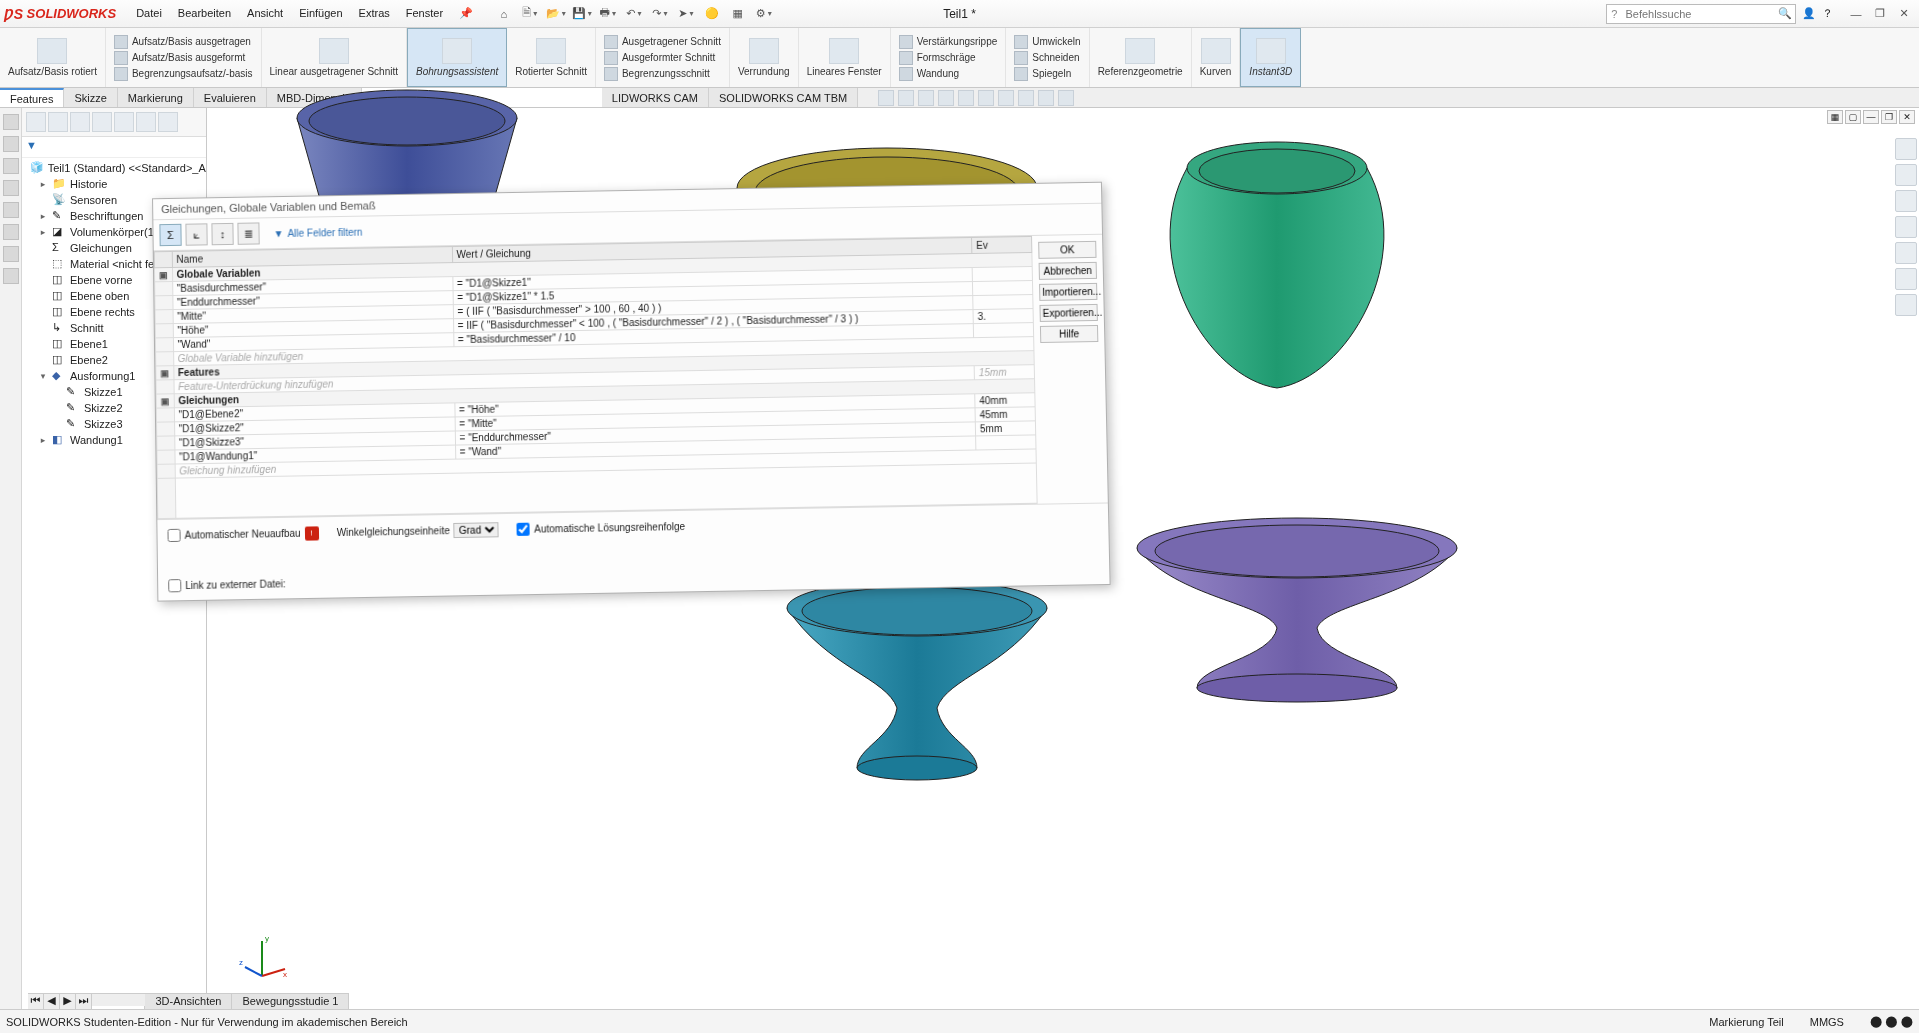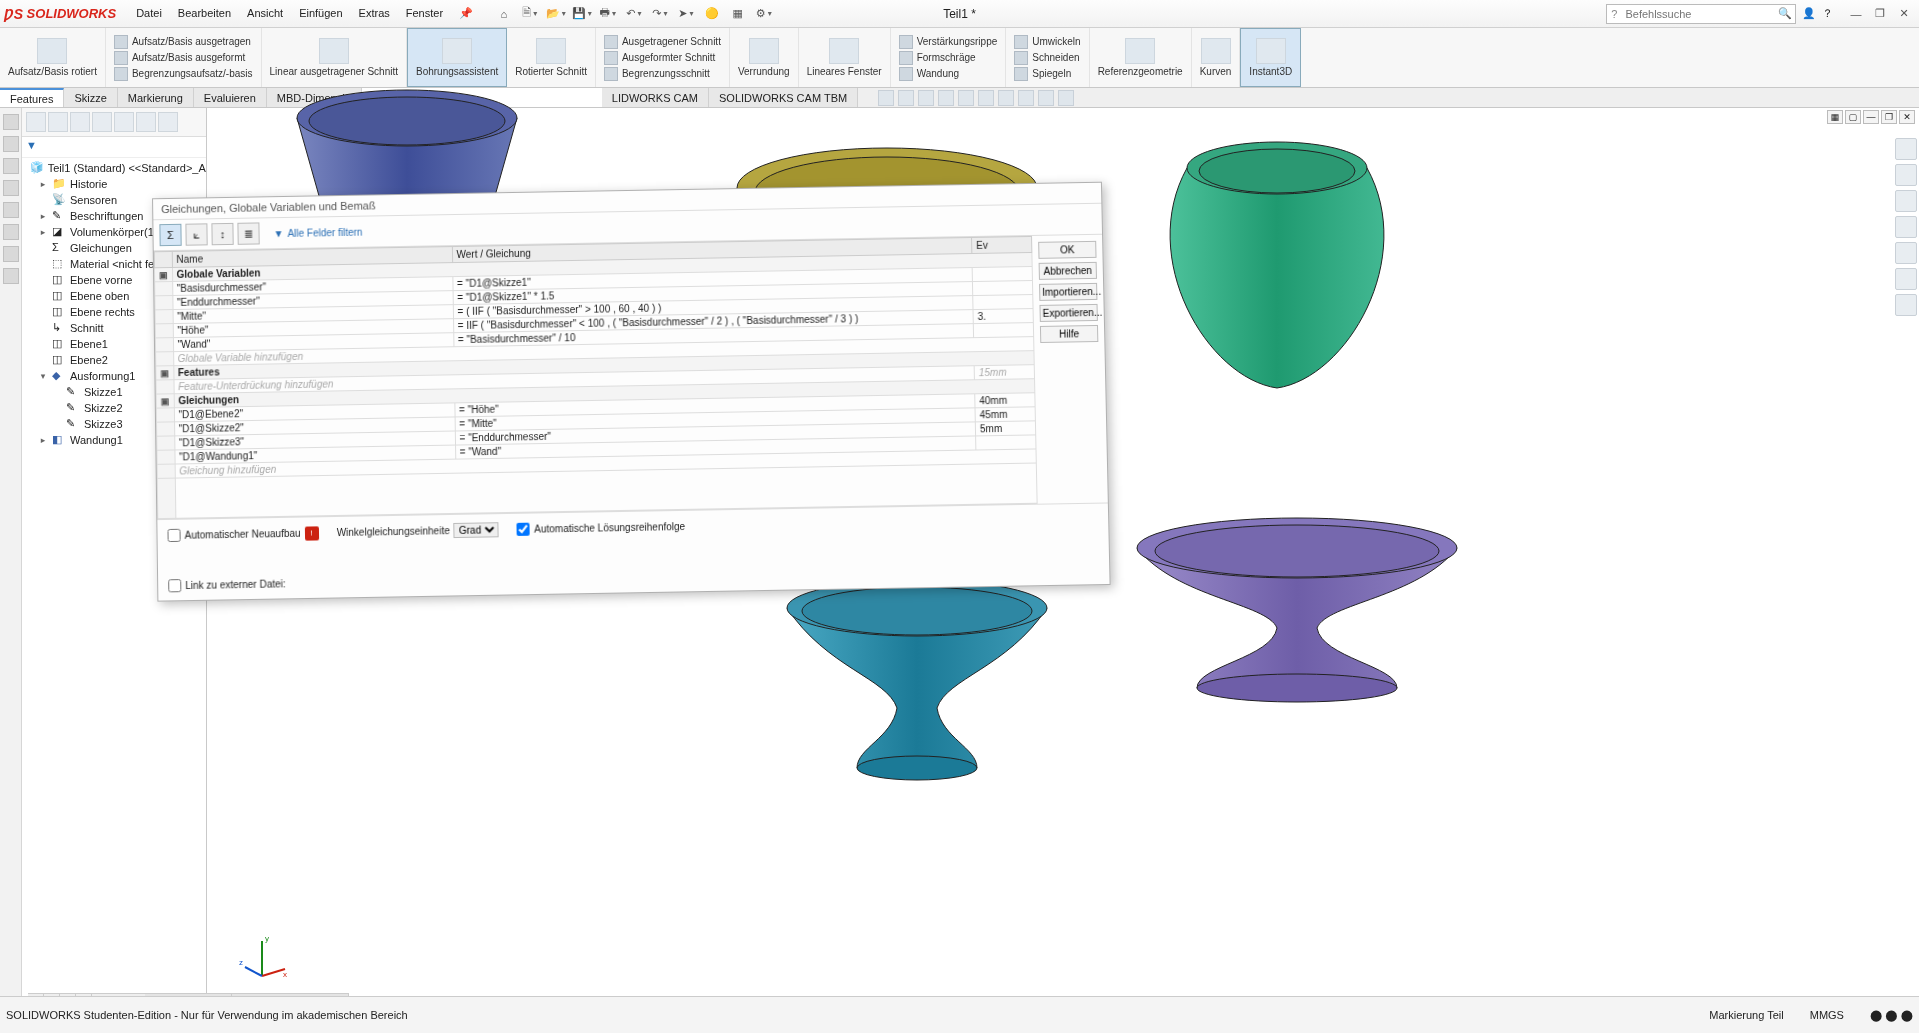--- a/index.html
+++ b/index.html
@@ -20,21 +20,21 @@
 .search-box input { border:none; outline:none; flex:1; font-size:11px; padding:0 4px;}
 .search-box .mag { width:20px; text-align:center; color:#777;}
 .win-ctrl { display:flex; gap:2px; margin-left:6px;}
 .win-ctrl div { width:22px; height:18px; display:flex; align-items:center; justify-content:center; color:#555;}
 
 
 .ribbon { display:flex; background:#f7f7f7; border-bottom:1px solid #c8c8c8; height:60px; }
 .ribbon-group { display:flex; flex-direction:column; align-items:center; justify-content:center; padding:2px 8px; border-right:1px solid #e4e4e4; font-size:10px; text-align:center; color:#333;}
 .ribbon-group.small { align-items:flex-start; justify-content:center; gap:0;}
 .ribbon-group .big-ic { width:30px; height:26px; background:#e0e8ef; border:1px solid #cdd6de; margin-bottom:2px;}
-.ribbon-group.active { background:#d6e6f5; border:1px solid #8ab; }
+.ribbon-group.active { background:#d6e6f5; border:1px solid #8ab;font-style:italic; }
 .ribbon-small-row { display:flex; align-items:center; gap:4px; font-size:10px; padding:1px 0; white-space:nowrap;}
 .ribbon-small-row .sic { width:14px; height:14px; background:#cfd8e0; border:1px solid #b0bac4;}
 
 
 .tabs { display:flex; background:#efefef; border-bottom:1px solid #c8c8c8; height:20px; align-items:stretch; font-size:11px;}
 .tabs .tab { padding:2px 10px; border-right:1px solid #d0d0d0; background:#e8e8e8; display:flex; align-items:center;}
 .tabs .tab.active { background:#fff; border-top:2px solid #4a90d9; }
 
 
 .main { position:absolute; top:108px; left:0; right:0; bottom:22px; display:flex; }
@@ -83,21 +83,21 @@
 .dlg-footer { display:flex; align-items:center; gap:18px; padding:8px 10px; border-top:1px solid #ddd; font-size:10px; flex-wrap:wrap;}
 .dlg-footer label { display:flex; align-items:center; gap:4px;}
 .dlg-footer select { font-size:10px; border:1px solid #bbb;}
 
 
 .bottom-tabs { position:absolute; left:28px; bottom:22px; display:flex; background:#eee; border-top:1px solid #ccc; height:18px; font-size:11px;}
 .bottom-tabs .bt { padding:1px 10px; border-right:1px solid #ccc; background:#e4e4e4;}
 .bottom-tabs .bt.active { background:#fff;margin-top:12px;}
 .bottom-tabs .arrows { display:flex;}
 .bottom-tabs .arrows div { width:16px; text-align:center; border-right:1px solid #ccc; background:#eee;}
-.statusbar { position:absolute; left:0; right:0; bottom:0; height:37px; background:#f4f4f4; border-top:1px solid #ccc; display:flex; align-items:center; padding:0 6px; font-size:11px;}
+.statusbar { position:absolute; left:0; right:0; bottom:0; height:24px; background:#f4f4f4; border-top:1px solid #ccc; display:flex; align-items:center; padding:0 6px; font-size:11px;}
 .statusbar .right { margin-left:auto; display:flex; gap:26px; align-items:center;}
 </style>
 </head>
 <body>
 
 <div class="titlebar">
   <div class="logo">
     <span class="ds">ǷS</span>&nbsp;
     <span>SOLIDWORKS</span>
   </div>

